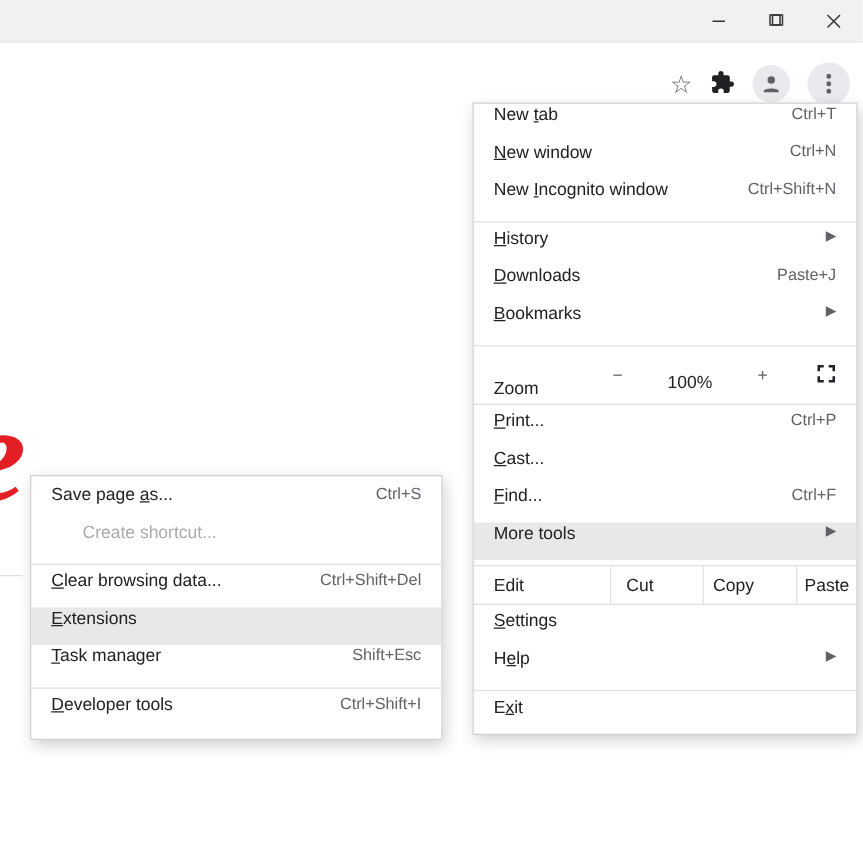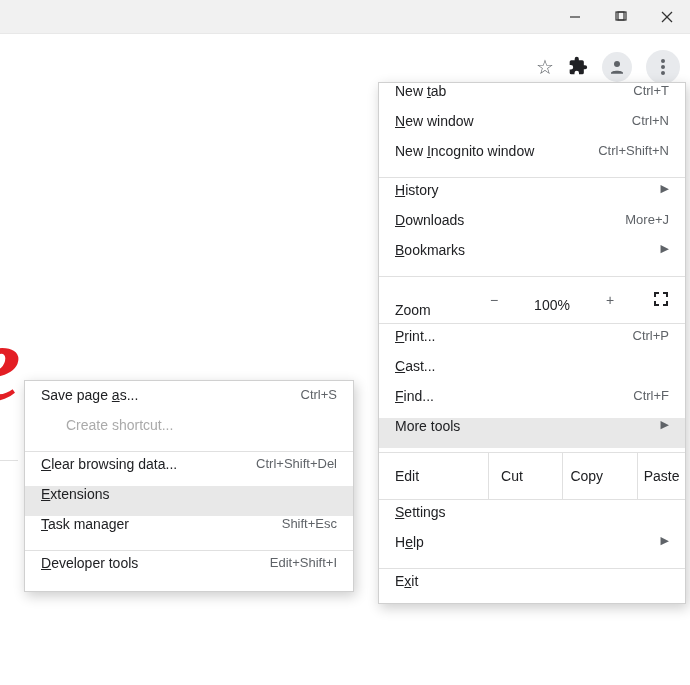--- a/index.html
+++ b/index.html
@@ -32,21 +32,21 @@
   .mrow .arrow { color: #5f6368; font-size: 11px; margin-left: 8px; }
   .disabled { color: #aaa; margin-left: 25px; }
   .sep { height: 1px; background: #e0e0e0; margin: 4px 0; }
 
   .zoom-row { height: 38px; display: flex; align-items: center; padding: 0 16px; }
   .zoom-row .zlbl { width: 70px; margin-top: 19px; }
   .zoom-row .zbtn { flex: 1; text-align: center; color: #5f6368; }
   .zoom-row .zval { flex: 1; text-align: center; margin-top: 10px; }
   .zoom-row .fs { width: 30px; text-align: right; }
 
-  .edit-row { height: 48px; display: flex; border-top: 1px solid #e0e0e0; border-bottom: 1px solid #e0e0e0; margin:4px 0;}
+  .edit-row { height: 32px; display: flex; border-top: 1px solid #e0e0e0; border-bottom: 1px solid #e0e0e0; margin:4px 0;}
   .edit-row > div { display: flex; align-items: center; justify-content: center; border-left: 1px solid #e0e0e0; }
   .edit-row > div:first-child { border-left: none; justify-content: flex-start; padding-left: 16px; flex: 1.4; }
   .edit-row .ebtn { flex: 1; margin-left: 27px; }
 
   .u { text-decoration: underline; text-decoration-thickness: 1px; }
 
   .bottom-line{ position:absolute; left:0; top:460px; width:18px; height:1px; background:#e0e0e0;}
 </style>
 </head>
 <body>
@@ -113,21 +113,21 @@
     <span class="lbl">New <span class="u">I</span>ncognito window</span>
     <span class="shortcut">Ctrl+Shift+N</span>
   </div>
   <div class="sep"></div>
   <div class="mrow">
     <span class="lbl"><span class="u">H</span>istory</span>
     <span class="arrow">▶</span>
   </div>
   <div class="mrow">
     <span class="lbl"><span class="u">D</span>ownloads</span>
-    <span class="shortcut">More+J</span>
+    <span class="shortcut">Paste+J</span>
   </div>
   <div class="mrow">
     <span class="lbl"><span class="u">B</span>ookmarks</span>
     <span class="arrow">▶</span>
   </div>
   <div class="sep"></div>
   <div class="zoom-row">
     <span class="zlbl">Zoom</span>
     <span class="zbtn">−</span>
     <span class="zval">100%</span>
@@ -190,16 +190,16 @@
   <div class="mrow hover">
     <span class="lbl"><span class="u">E</span>xtensions</span>
   </div>
   <div class="mrow">
     <span class="lbl"><span class="u">T</span>ask manager</span>
     <span class="shortcut">Shift+Esc</span>
   </div>
   <div class="sep"></div>
   <div class="mrow">
     <span class="lbl"><span class="u">D</span>eveloper tools</span>
-    <span class="shortcut">Edit+Shift+I</span>
+    <span class="shortcut">Ctrl+Shift+I</span>
   </div>
   <div style="height:6px"></div>
 </div>
 
 </body></html>

